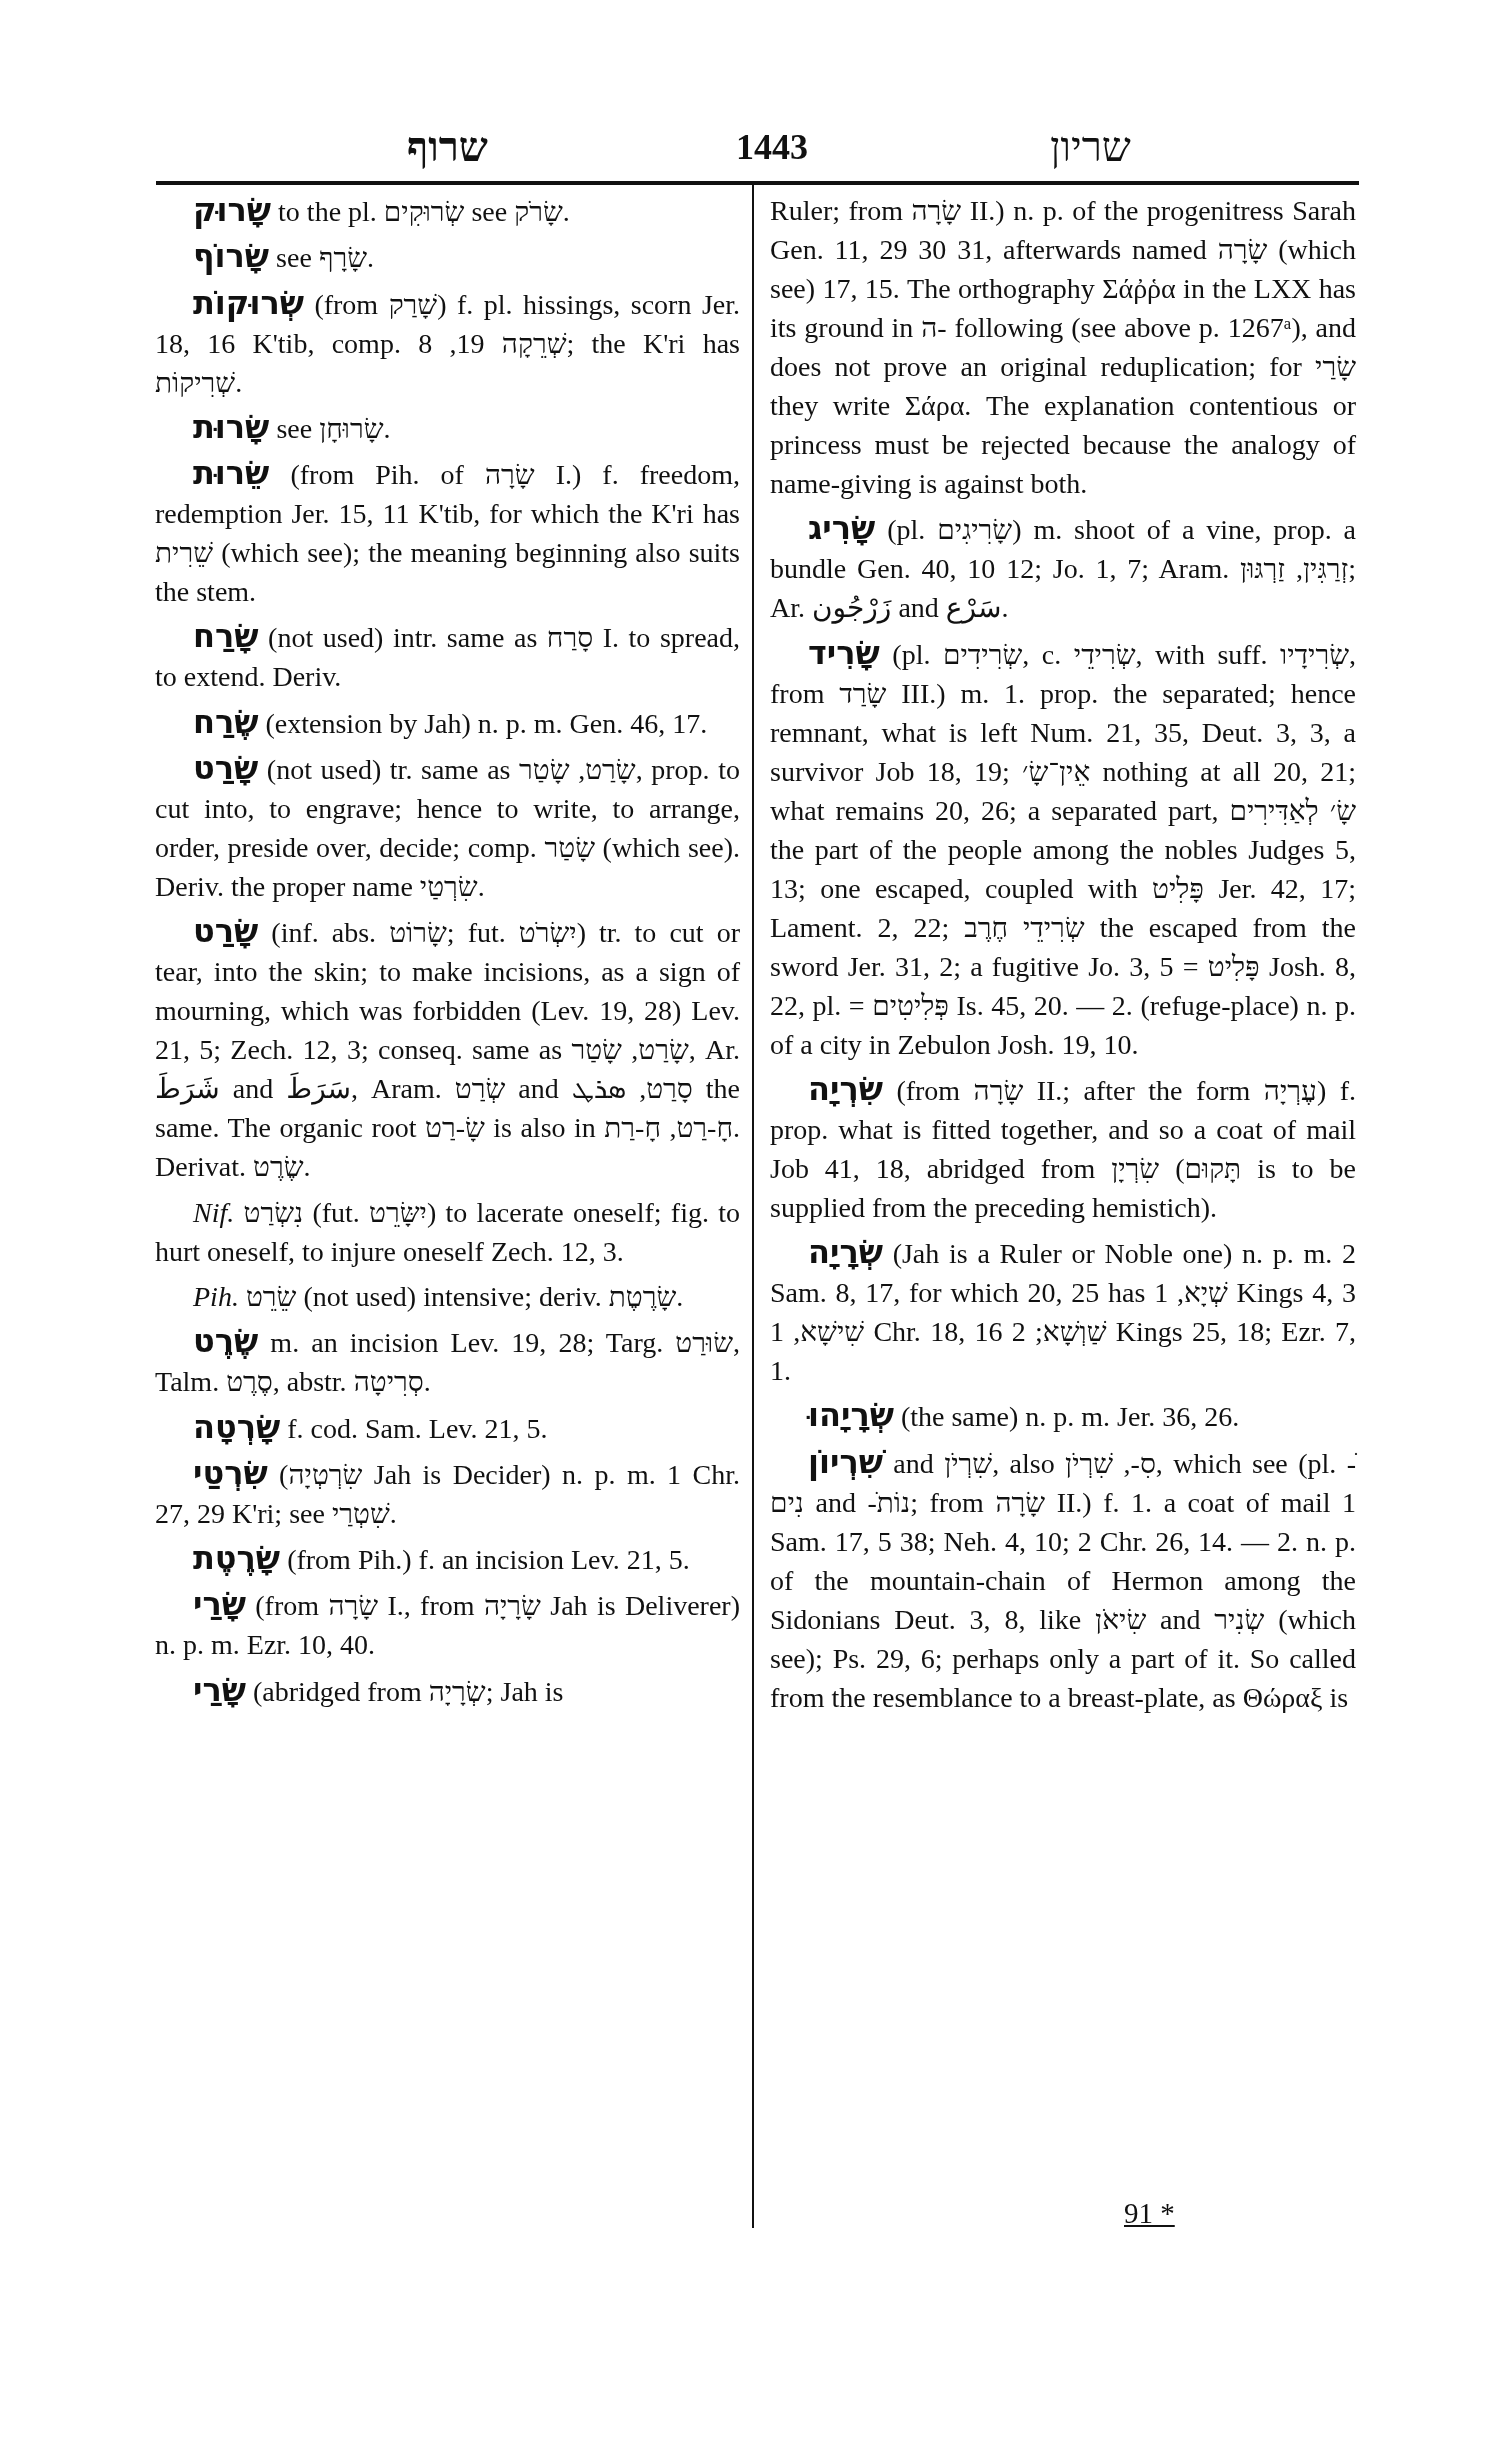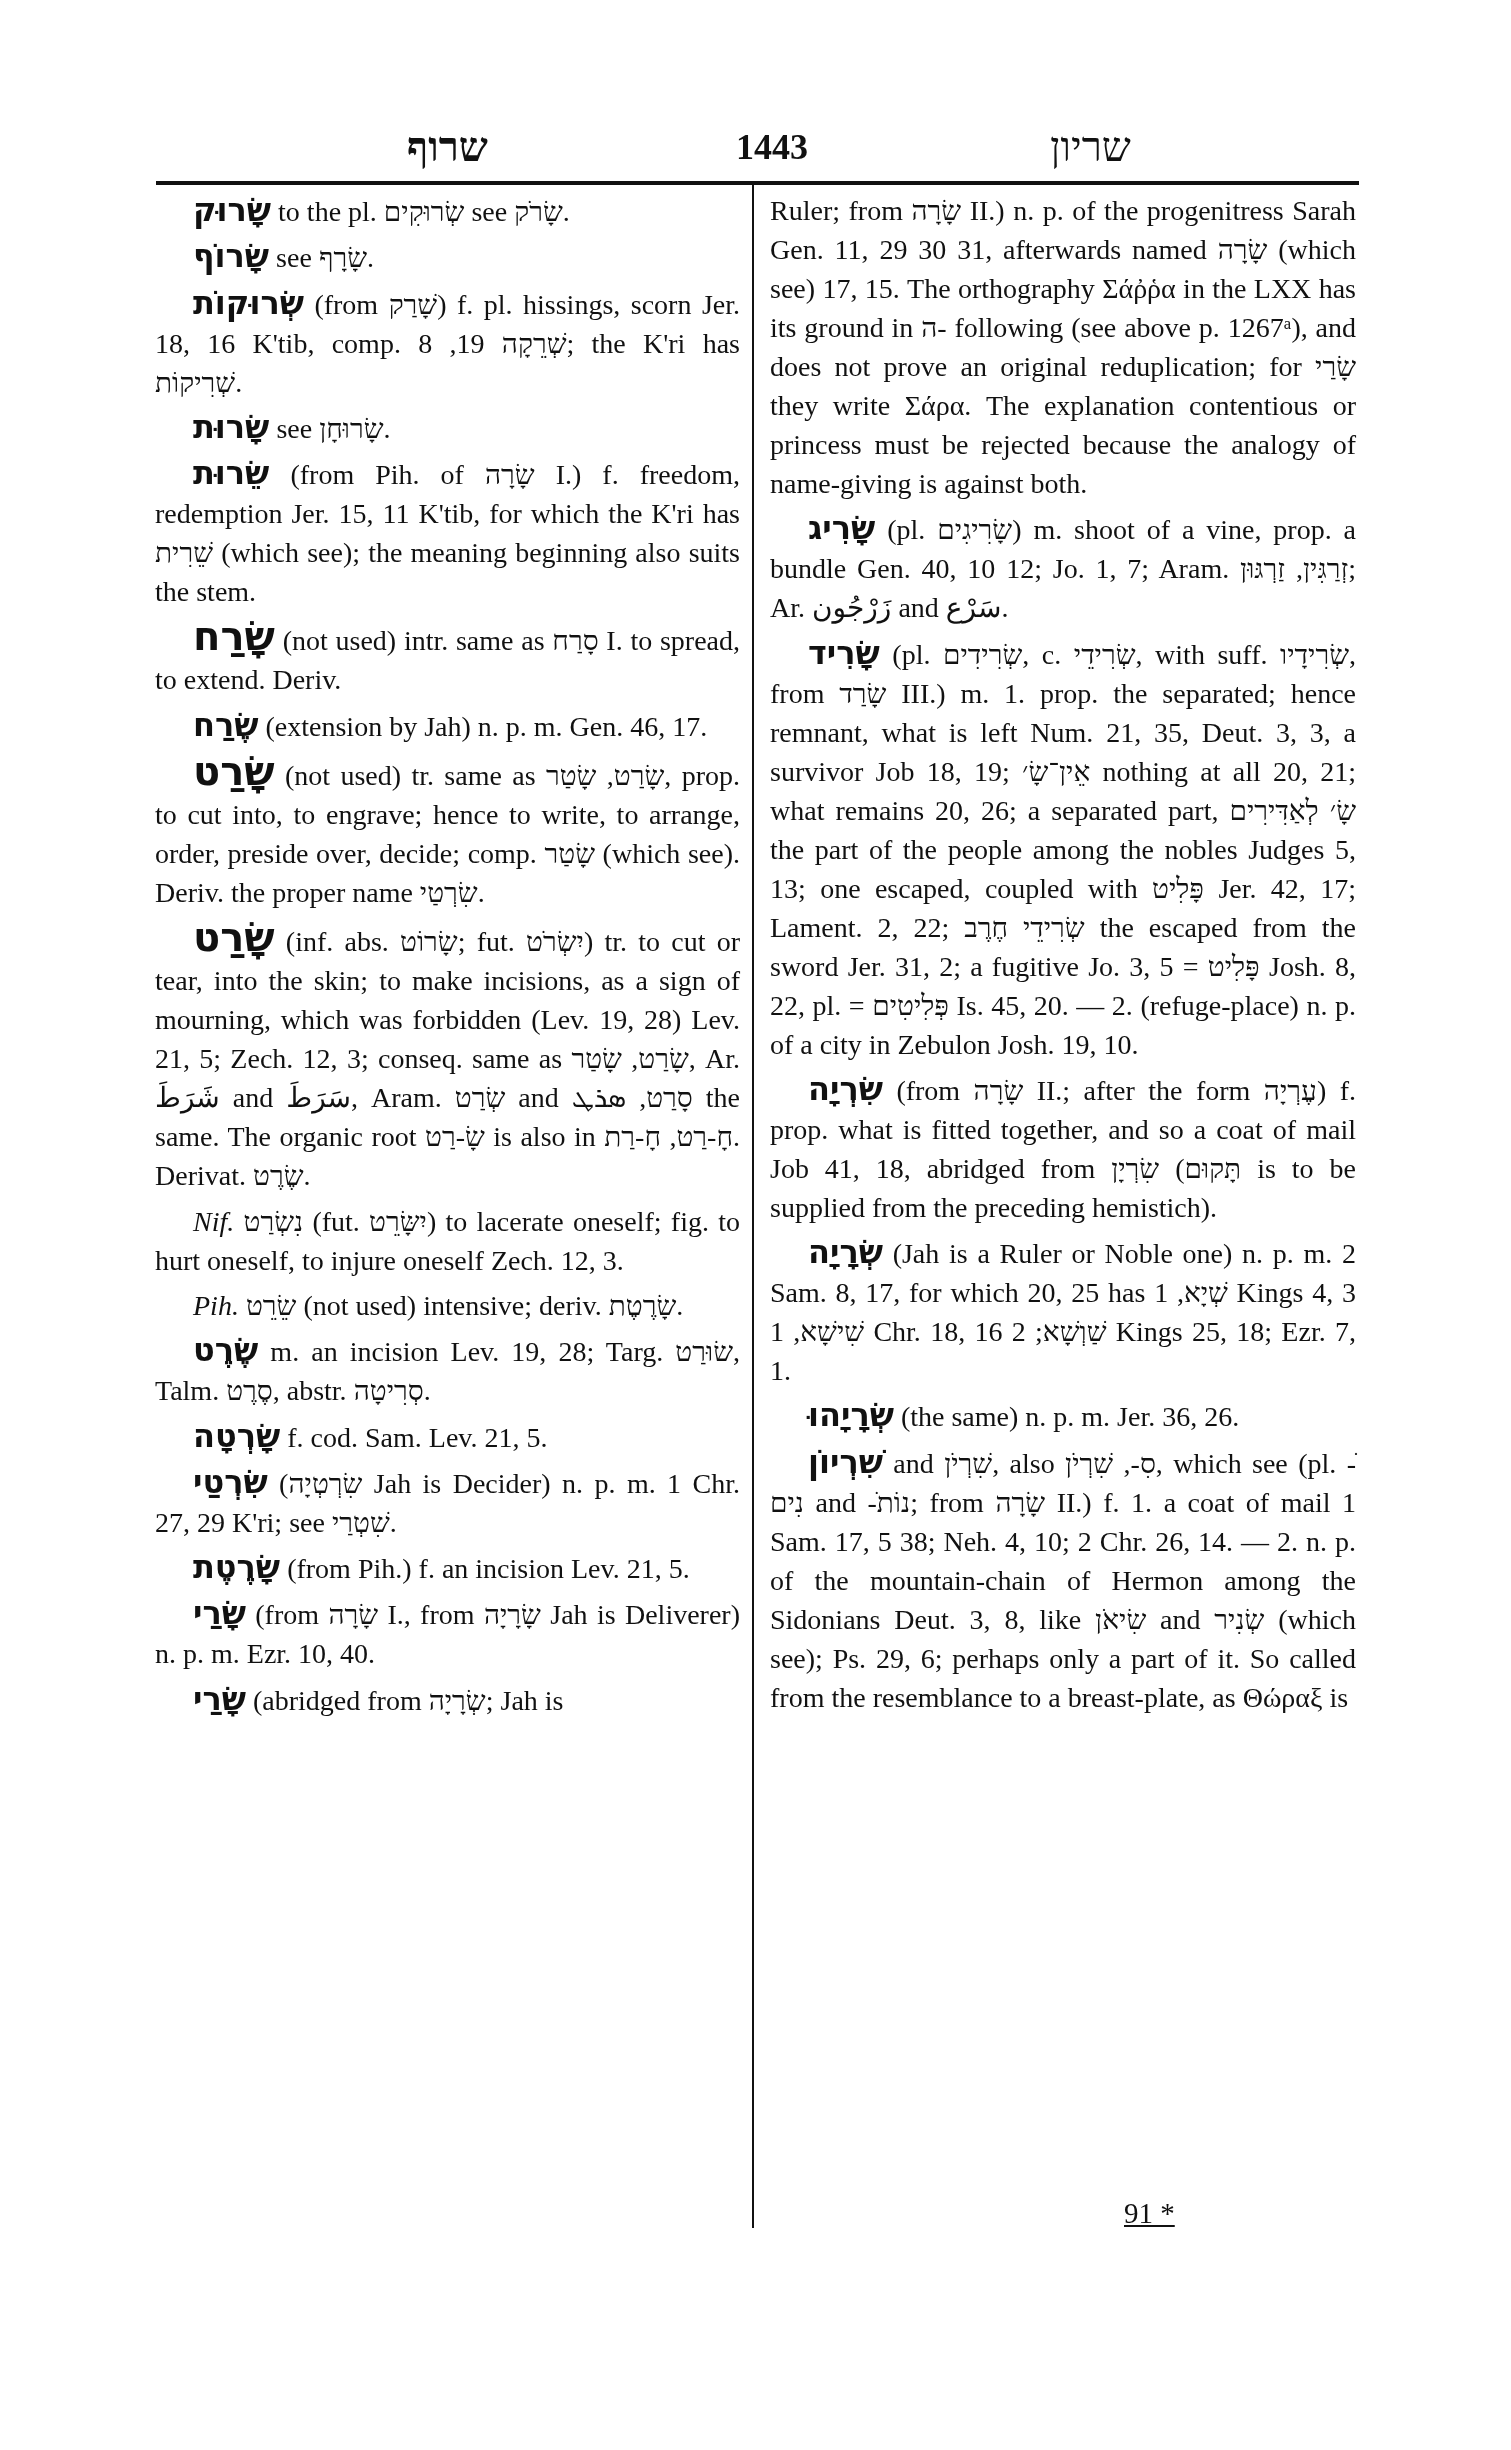--- a/index.html
+++ b/index.html
@@ -14,21 +14,21 @@
   .hdr-right { left: 850px; direction: rtl; unicode-bidi: embed; font-family: "DejaVu Serif", serif; font-weight: normal; }
   .rule { position: absolute; left: 156px; top: 181px; width: 1203px; height: 3.6px; background: #111; }
   .col-divider { position: absolute; left: 752px; top: 184px; width: 1.8px; height: 2044px; background: #111; }
   .col { position: absolute; top: 191px; font-family: "Liberation Serif", serif; font-size: 28px; line-height: 39px; text-align: justify; }
   .col.left { left: 155px; width: 585px; }
   .col.right { left: 770px; width: 586px; }
   .entry { margin: 0 0 6.3px 0; text-indent: 38px; }
   .entry.noindent { text-indent: 0; }
   .heb { font-family: "DejaVu Sans", sans-serif; font-size: 26px; unicode-bidi: isolate; direction: rtl; }
   .heb.head { font-family: "DejaVu Sans", sans-serif; font-weight: bold; font-size: 32px; }
-  .heb.big { font-size: 40px; }
+  .heb.big { font-size: 32px; }
   .it { font-style: italic; }
   .footer-sig { position: absolute; left: 1124px; top: 2197px; font-family: "Liberation Serif", serif; font-size: 29px; text-decoration: underline; }
 </style>
 </head>
 <body>
 
 <div class="header">
   <span class="hdr-left">שרוף</span>
   <span class="hdr-center">1443</span>
   <span class="hdr-right">שריון</span>

